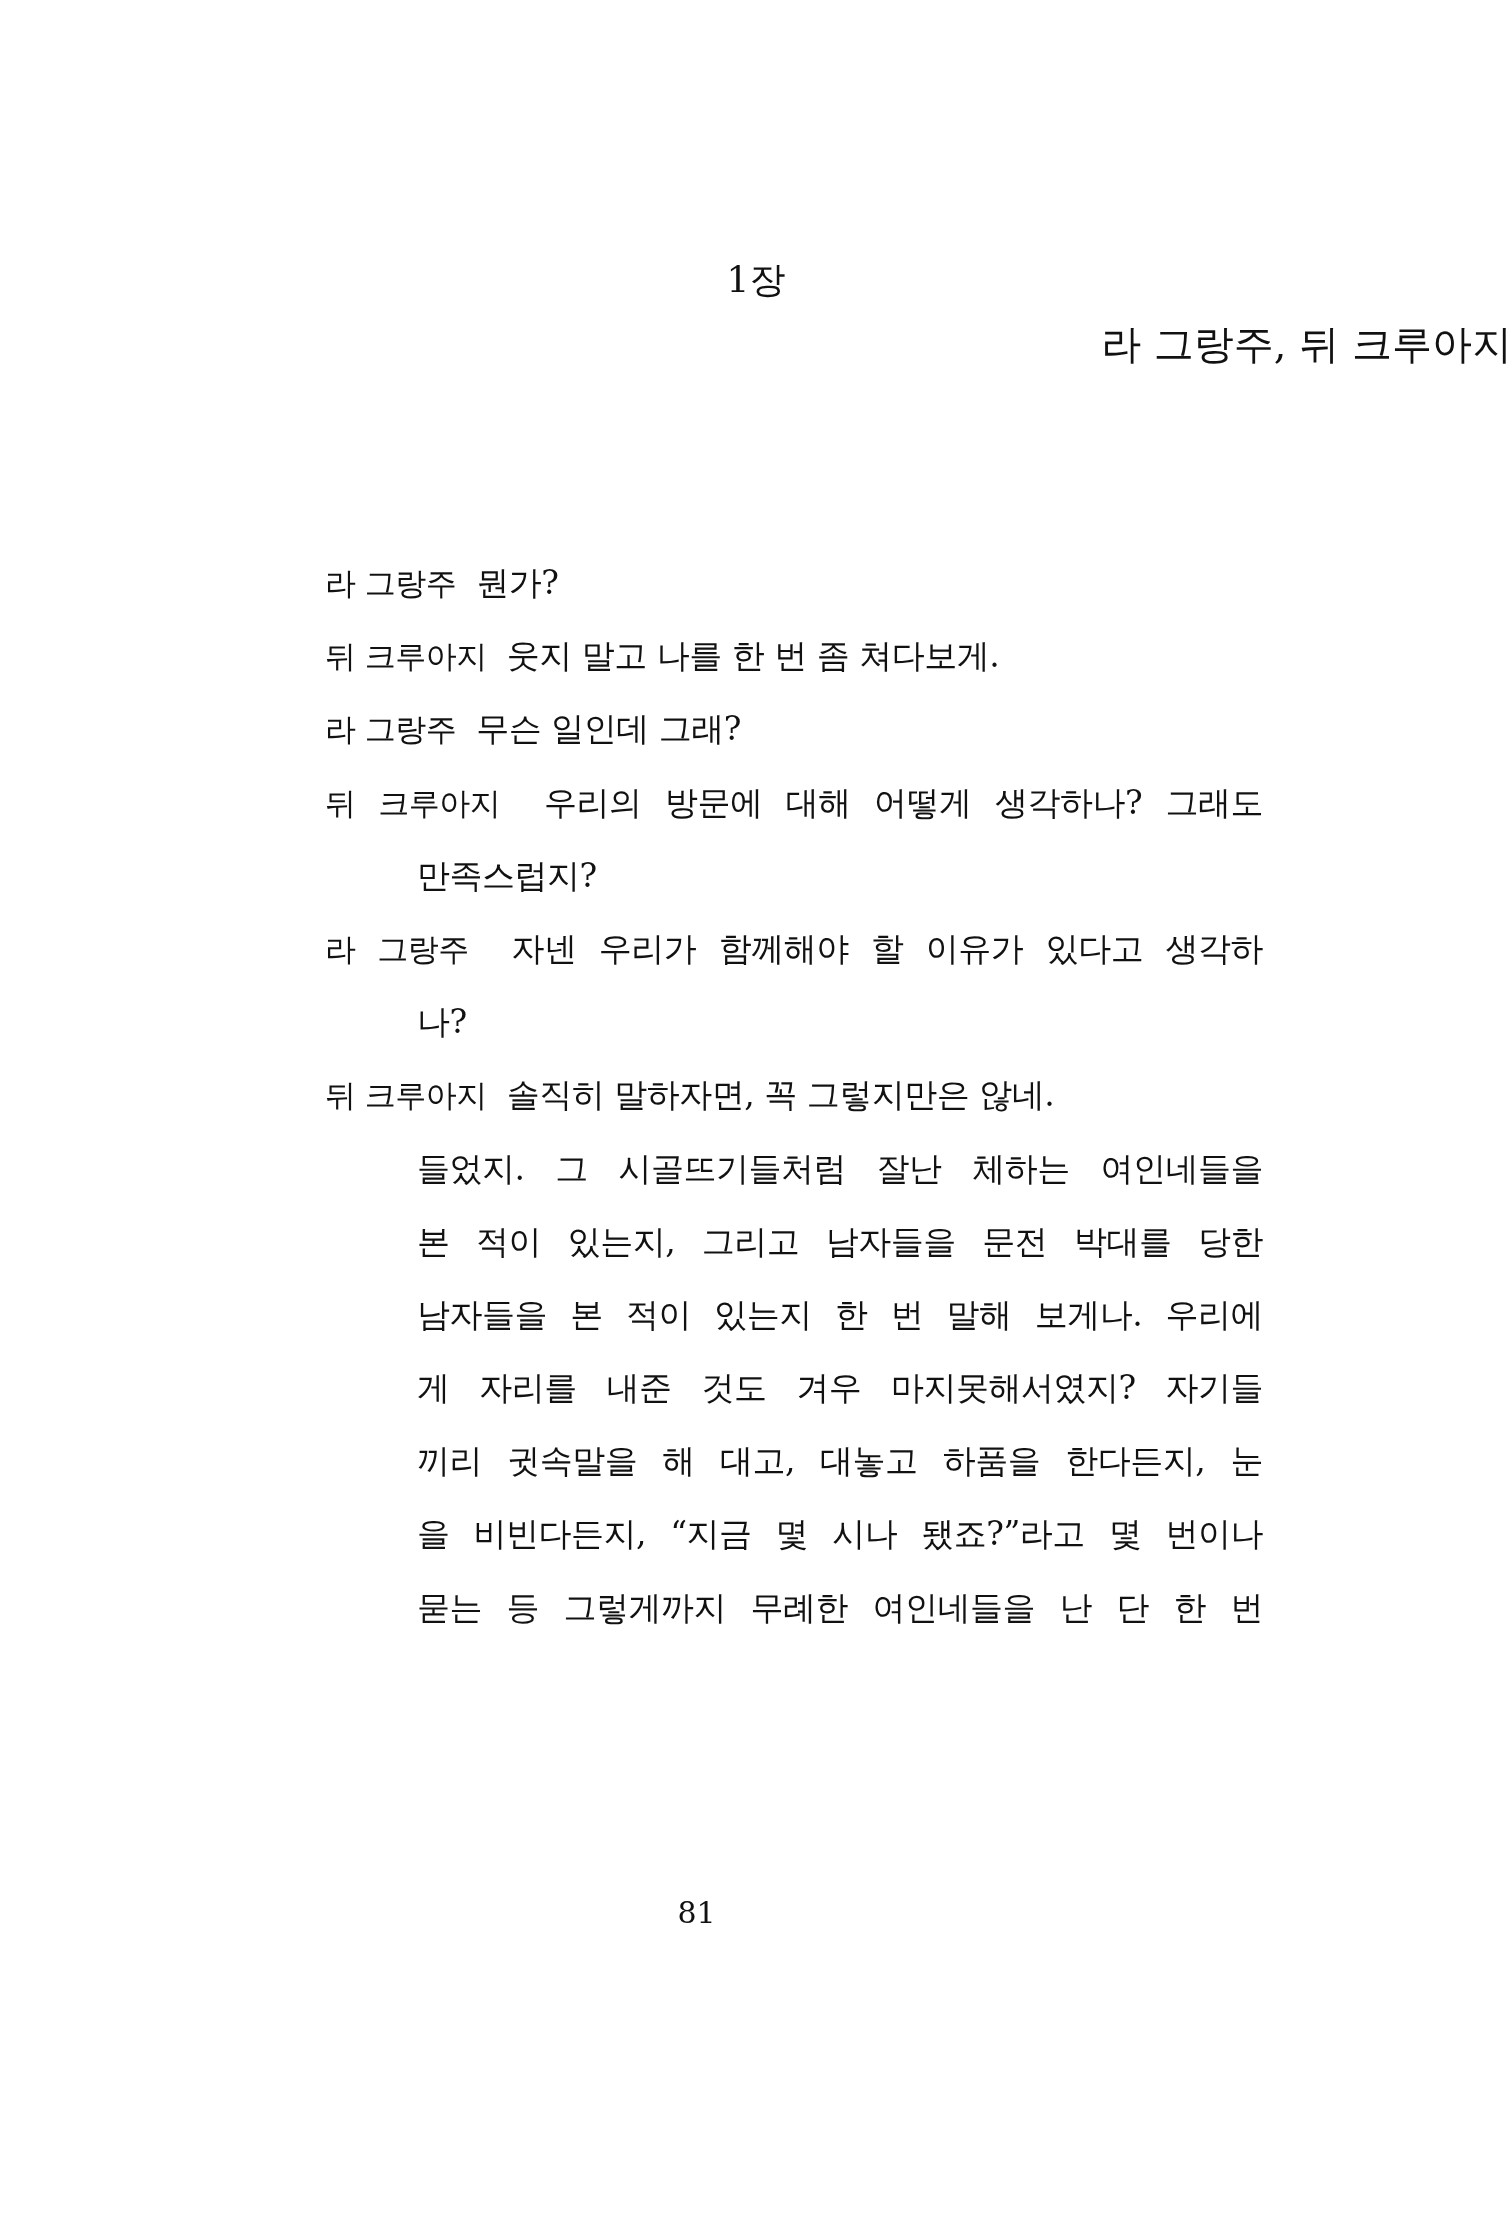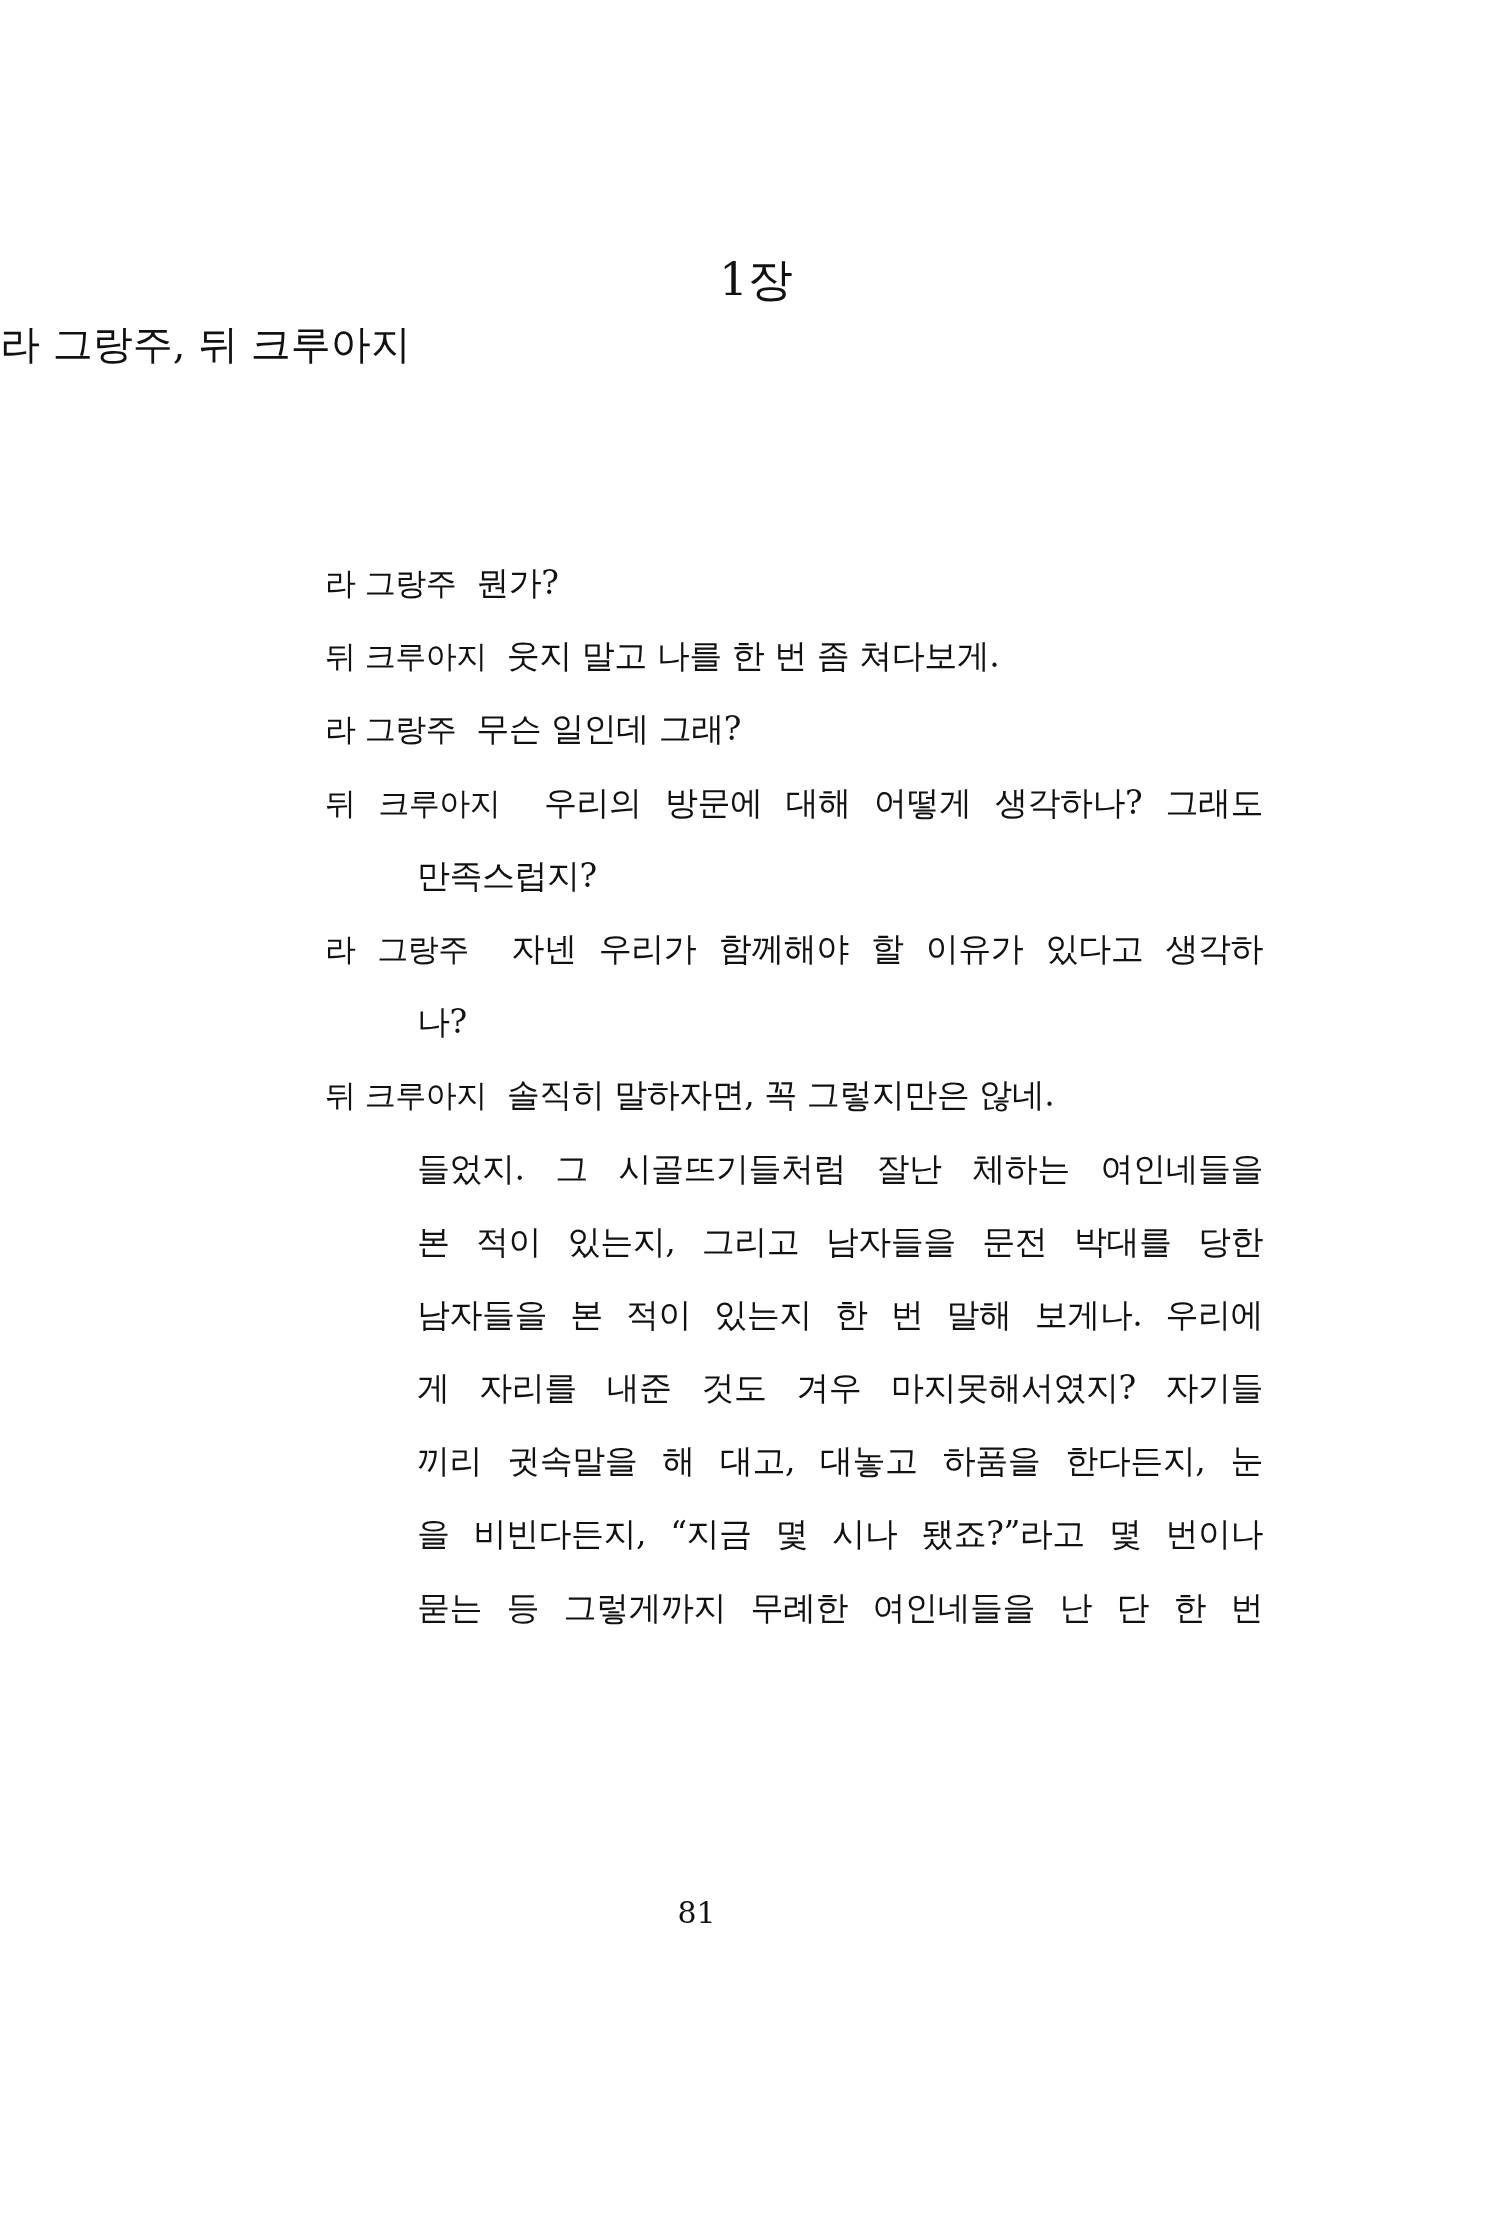--- a/index.html
+++ b/index.html
@@ -14,30 +14,30 @@
       overflow: hidden;
       color: #111111;
       font-family: "DejaVu Serif", "Liberation Serif", serif;
     }
     .chapter-number {
       position: absolute;
       top: 250px;
       left: 0;
       width: 1512px;
       text-align: center;
-      font-size: 45px;
+      font-size: 36px;
       line-height: 60px;
       font-family: "DejaVu Serif", "Liberation Serif", serif;
     }
     .chapter-title {
       position: absolute;
       top: 313px;
       left: 0;
       width: 1512px;
-      text-align: left;
+      text-align: right;
       font-size: 40px;
       line-height: 62px;
       font-family: "DejaVu Serif", "Liberation Serif", serif;
     }
     .dialogue {
       position: absolute;
       left: 325px;
       top: 546px;
       width: 938px;
     }

